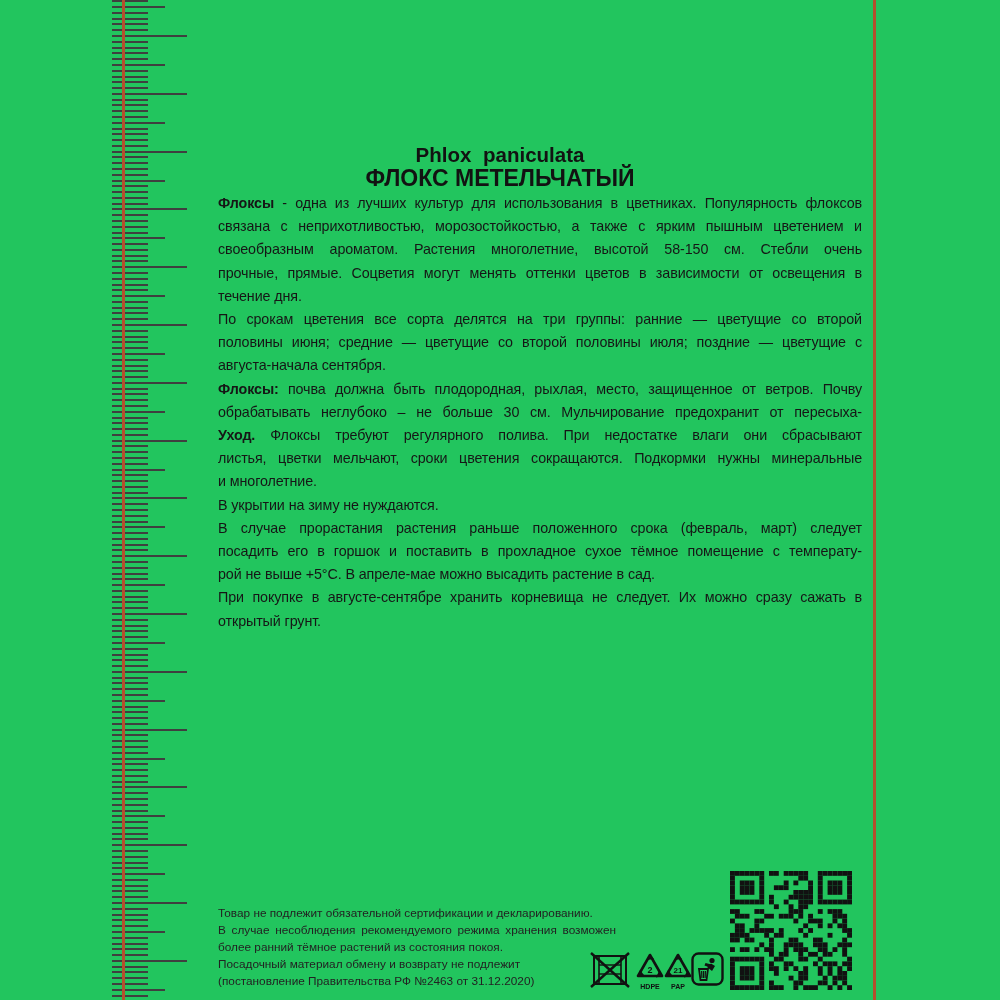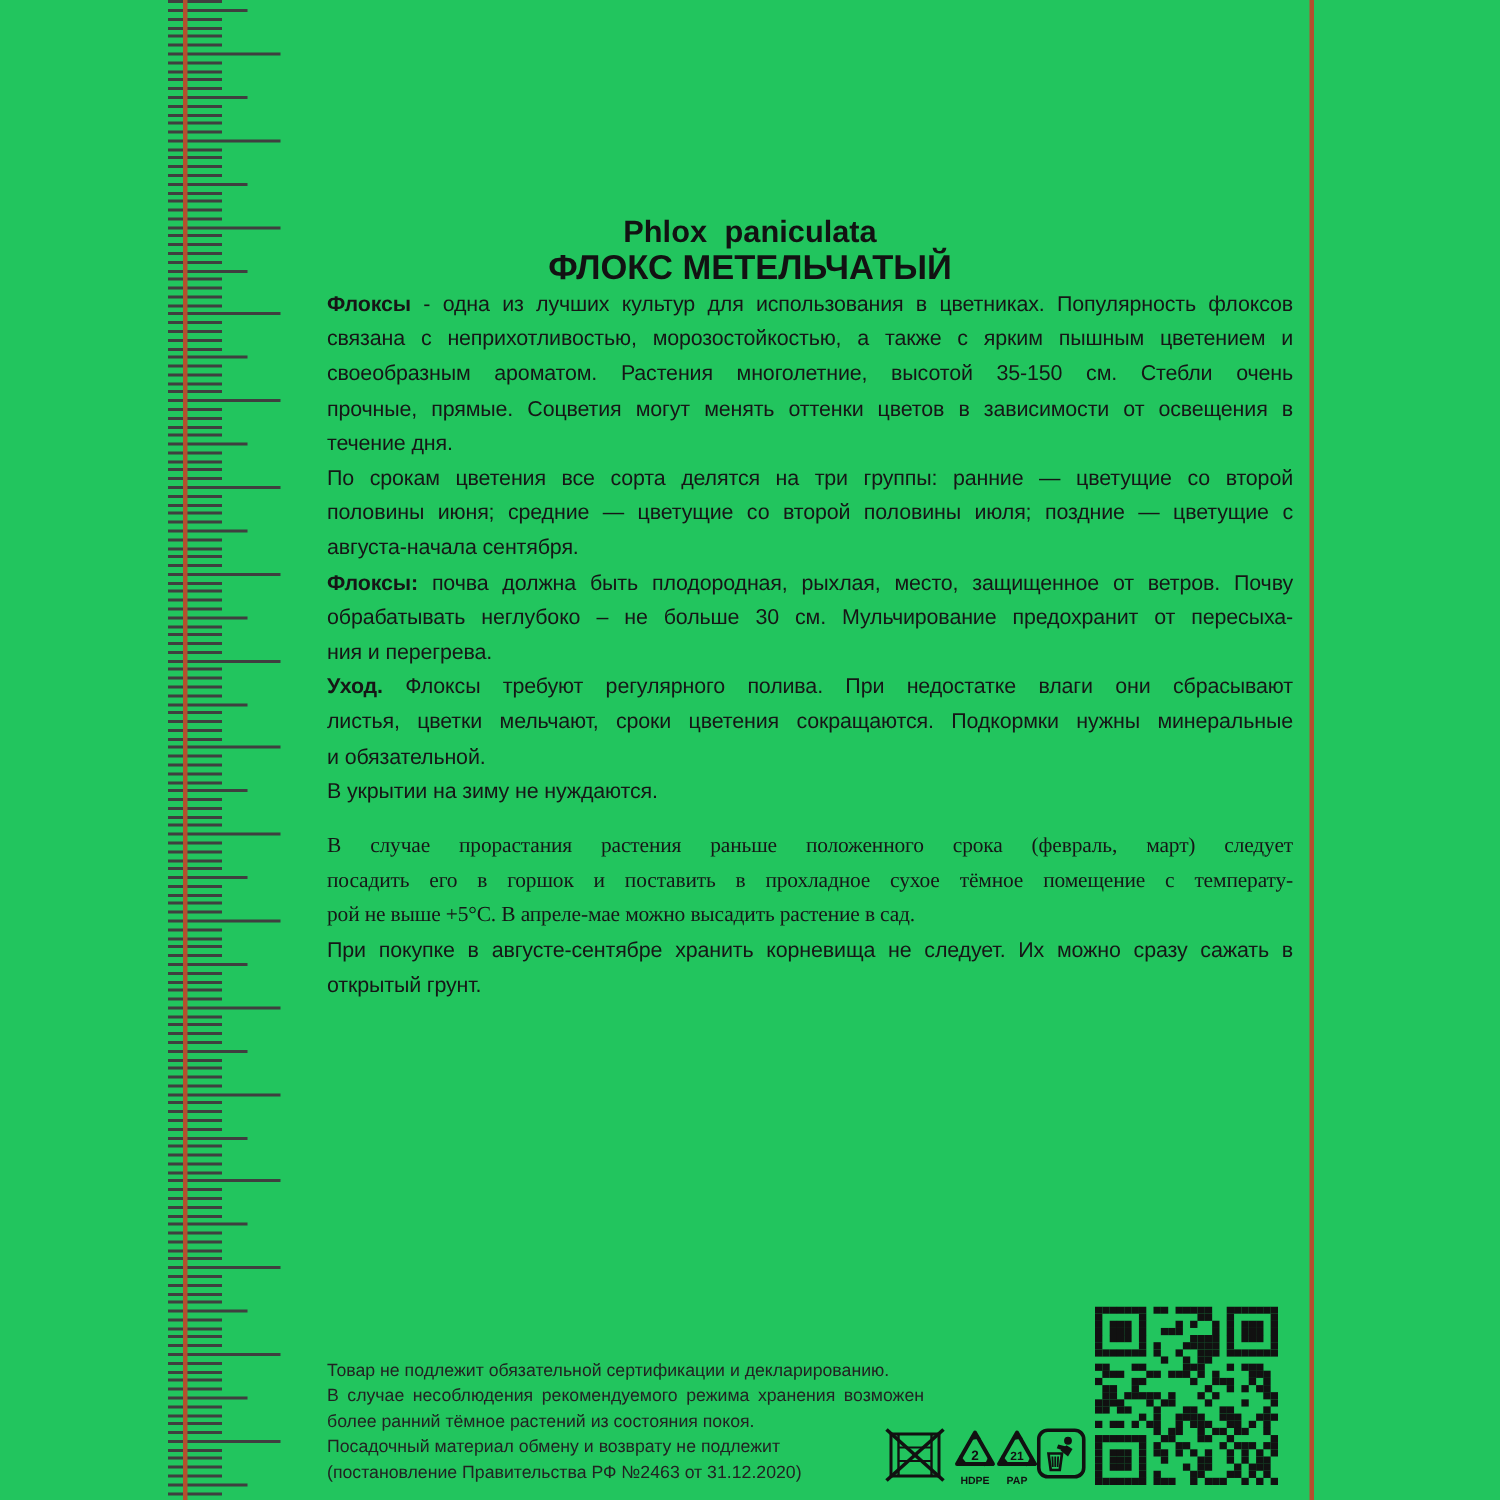--- a/index.html
+++ b/index.html
@@ -16,21 +16,21 @@
   .redline{position:absolute;top:0;height:1000px;}
   .redline.left{left:122px;width:3px;}
   .redline.right{left:873px;width:3px;}
   
   .title-block{position:absolute;left:218px;width:564px;top:143px;text-align:center;}
   .title-latin{font-weight:bold;font-size:20.5px;line-height:23px;word-spacing:6px;color:#121212;}
   .title-ru{font-weight:bold;font-size:23px;line-height:24px;color:#121212;}
   
   .body-text{position:absolute;left:218px;top:192px;width:644px;}
   .para{margin:0;}
-  .para.gap-before{margin-top:13px;font-family:Liberation Serif, serif;}
+  .para.gap-before{}
   .body-line{
     font-size:14.3px;line-height:23.2px;letter-spacing:-0.1px;color:#161616;
     text-align:justify;text-align-last:justify;white-space:normal;
   }
   .body-line.last{text-align-last:left;}
   .body-line b{font-weight:bold;}
   
   .legal{position:absolute;left:218px;top:905px;width:398px;}
   .legal-line{font-size:11.8px;line-height:16.9px;color:#222;text-align:left;}
   .legal-line.just{text-align:justify;text-align-last:justify;}
@@ -228,38 +228,37 @@
 
   <div class="title-block">
     <div class="title-latin">Phlox paniculata</div>
     <div class="title-ru">ФЛОКС МЕТЕЛЬЧАТЫЙ</div>
   </div>
 
   <div class="body-text" id="body-text">
       <div class="para">
         <div class="body-line"><b>Флоксы</b> - одна из лучших культур для использования в цветниках. Популярность флоксов</div>
         <div class="body-line">связана с неприхотливостью, морозостойкостью, а также с ярким пышным цветением и</div>
-        <div class="body-line">своеобразным ароматом. Растения многолетние, высотой 35-150 см. Стебли очень</div>
+        <div class="body-line">своеобразным ароматом. Растения многолетние, высотой 58-150 см. Стебли очень</div>
         <div class="body-line">прочные, прямые. Соцветия могут менять оттенки цветов в зависимости от освещения в</div>
         <div class="body-line last">течение дня.</div>
       </div>
       <div class="para">
         <div class="body-line">По срокам цветения все сорта делятся на три группы: ранние — цветущие со второй</div>
         <div class="body-line">половины июня; средние — цветущие со второй половины июля; поздние — цветущие с</div>
         <div class="body-line last">августа-начала сентября.</div>
       </div>
       <div class="para">
         <div class="body-line"><b>Флоксы:</b> почва должна быть плодородная, рыхлая, место, защищенное от ветров.  Почву</div>
         <div class="body-line">обрабатывать неглубоко – не больше 30 см. Мульчирование предохранит от пересыха-</div>
-        <div class="body-line last">ния и перегрева.</div>
       </div>
       <div class="para">
         <div class="body-line"><b>Уход.</b> Флоксы требуют регулярного полива. При недостатке влаги они сбрасывают</div>
         <div class="body-line">листья, цветки мельчают, сроки цветения сокращаются. Подкормки нужны минеральные</div>
-        <div class="body-line last">и обязательной.</div>
+        <div class="body-line last">и многолетние.</div>
       </div>
       <div class="para">
         <div class="body-line last">В укрытии на зиму не нуждаются.</div>
       </div>
       <div class="para gap-before">
         <div class="body-line">В случае прорастания растения раньше положенного срока (февраль, март) следует</div>
         <div class="body-line">посадить его в горшок и поставить в прохладное сухое тёмное помещение  с температу-</div>
         <div class="body-line last">рой не выше +5°С. В апреле-мае можно высадить растение в сад.</div>
       </div>
       <div class="para">

